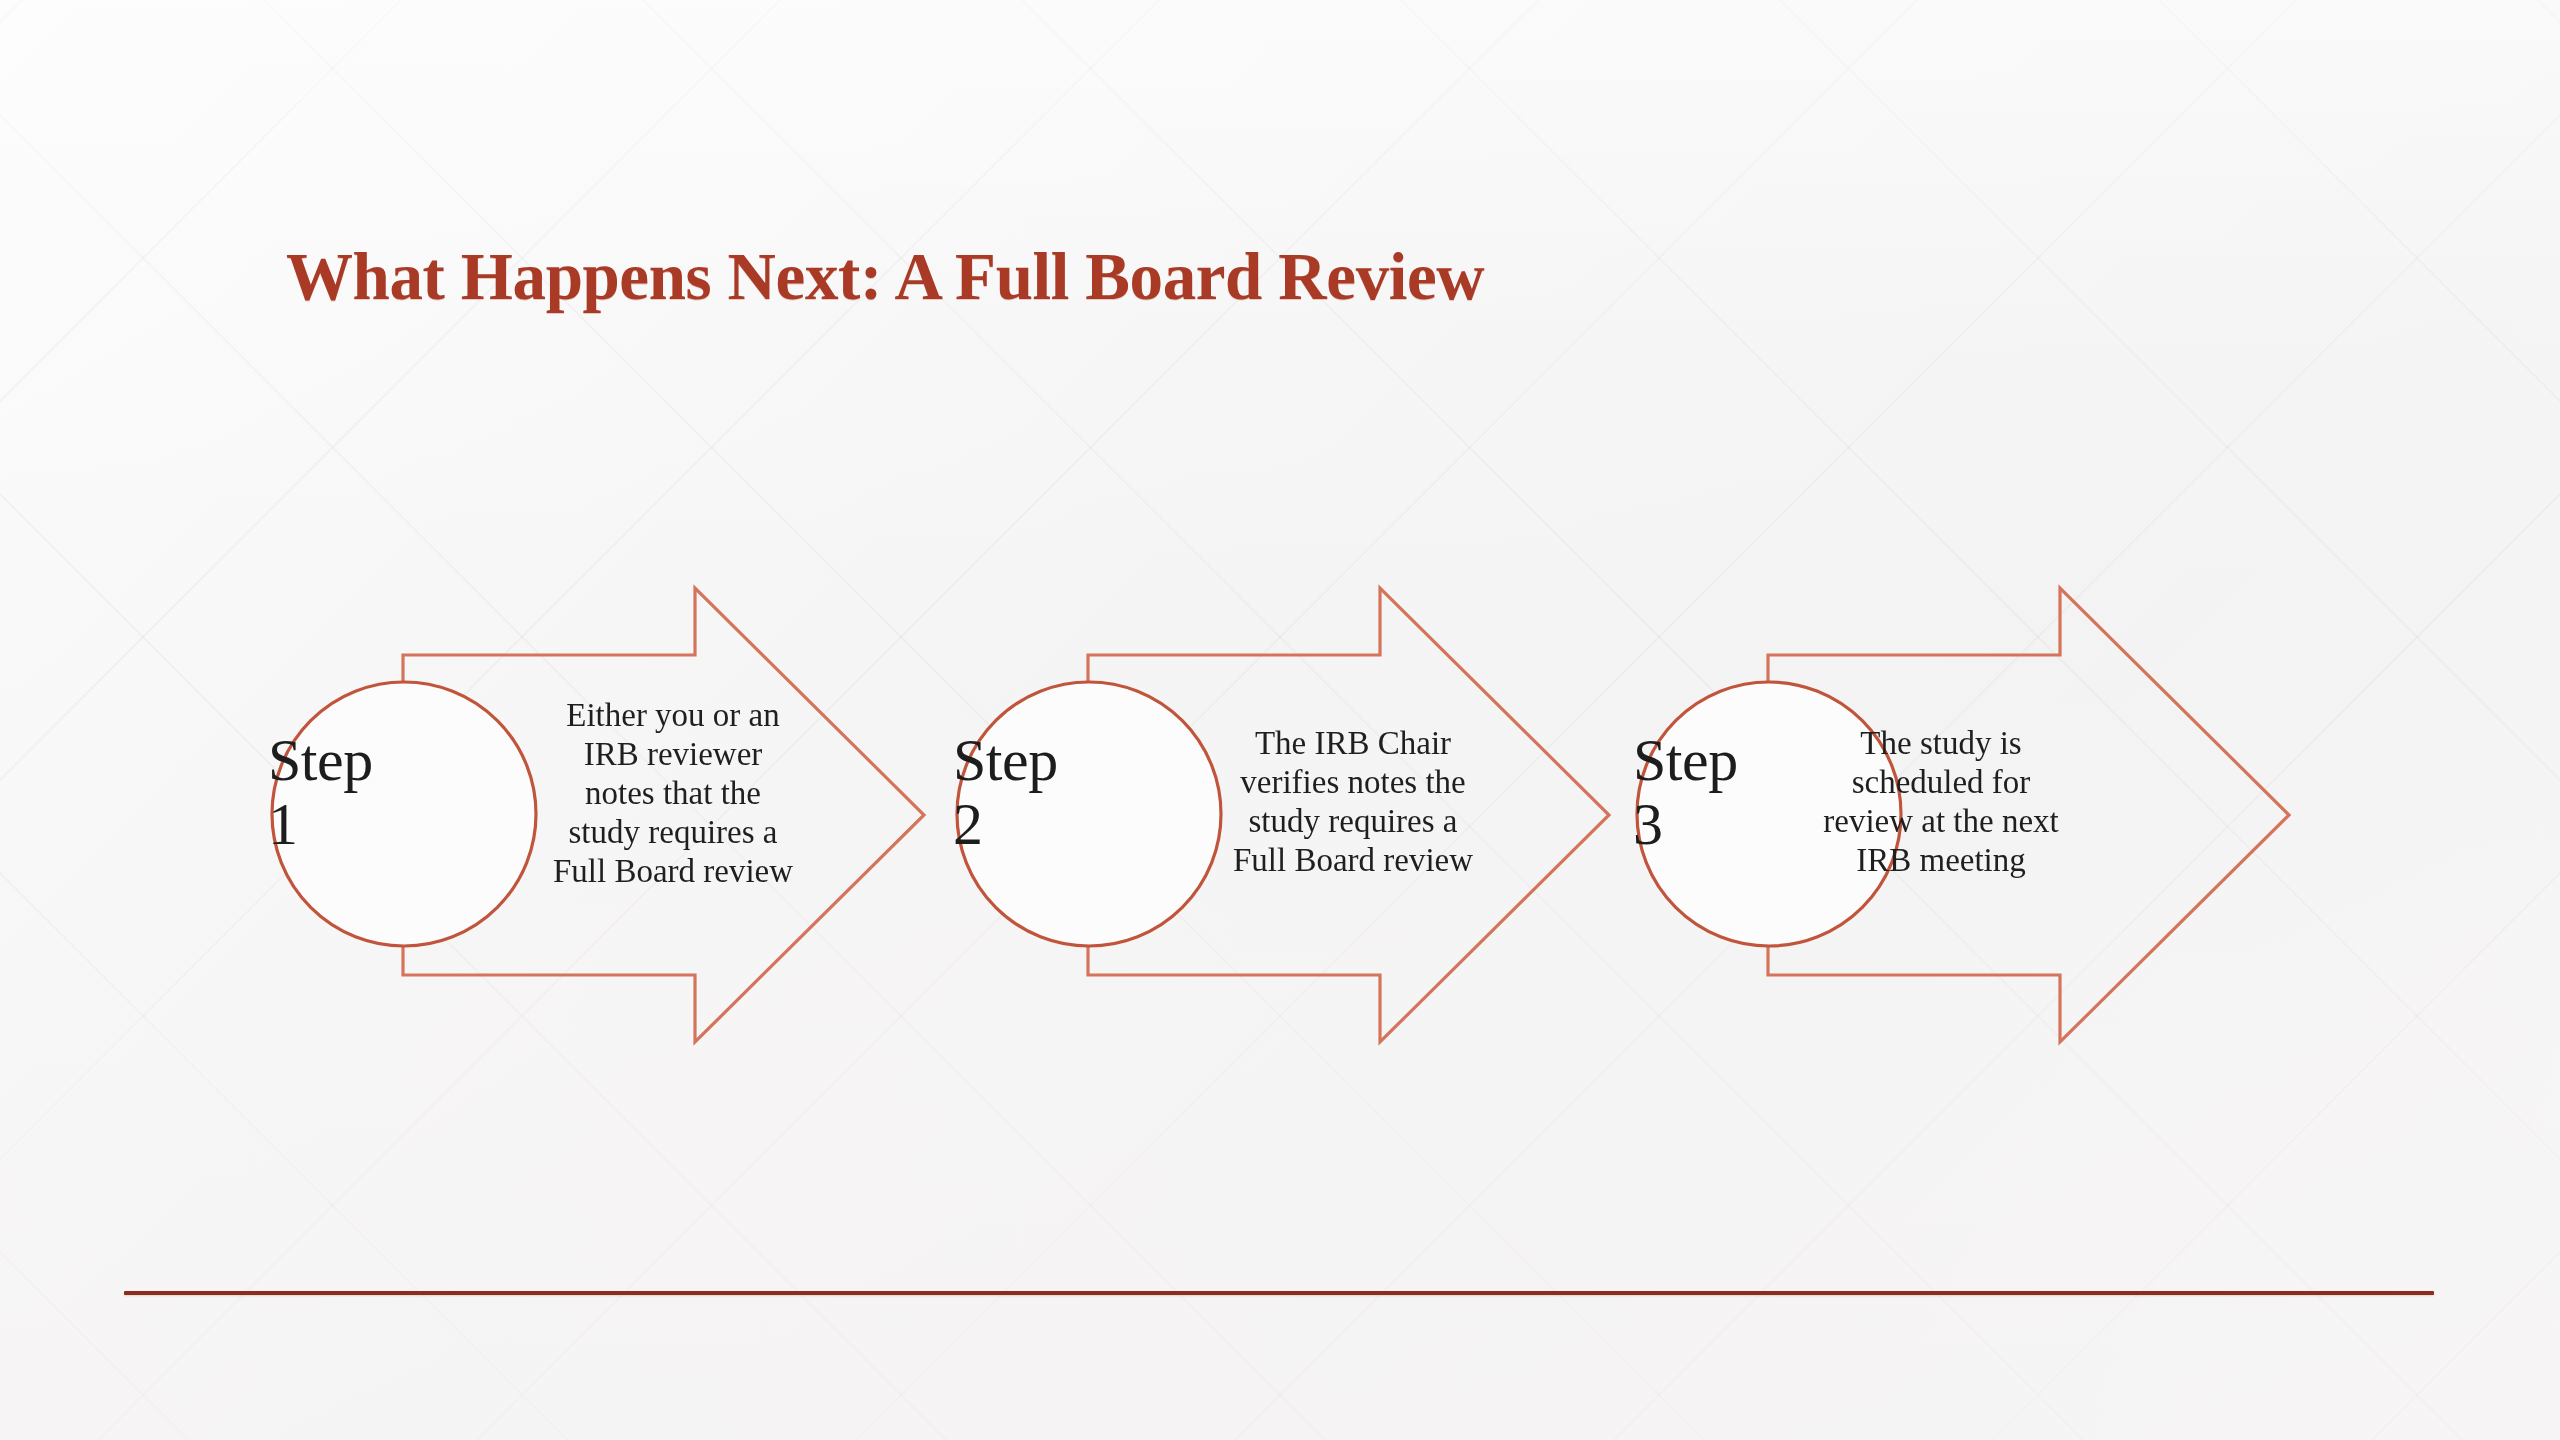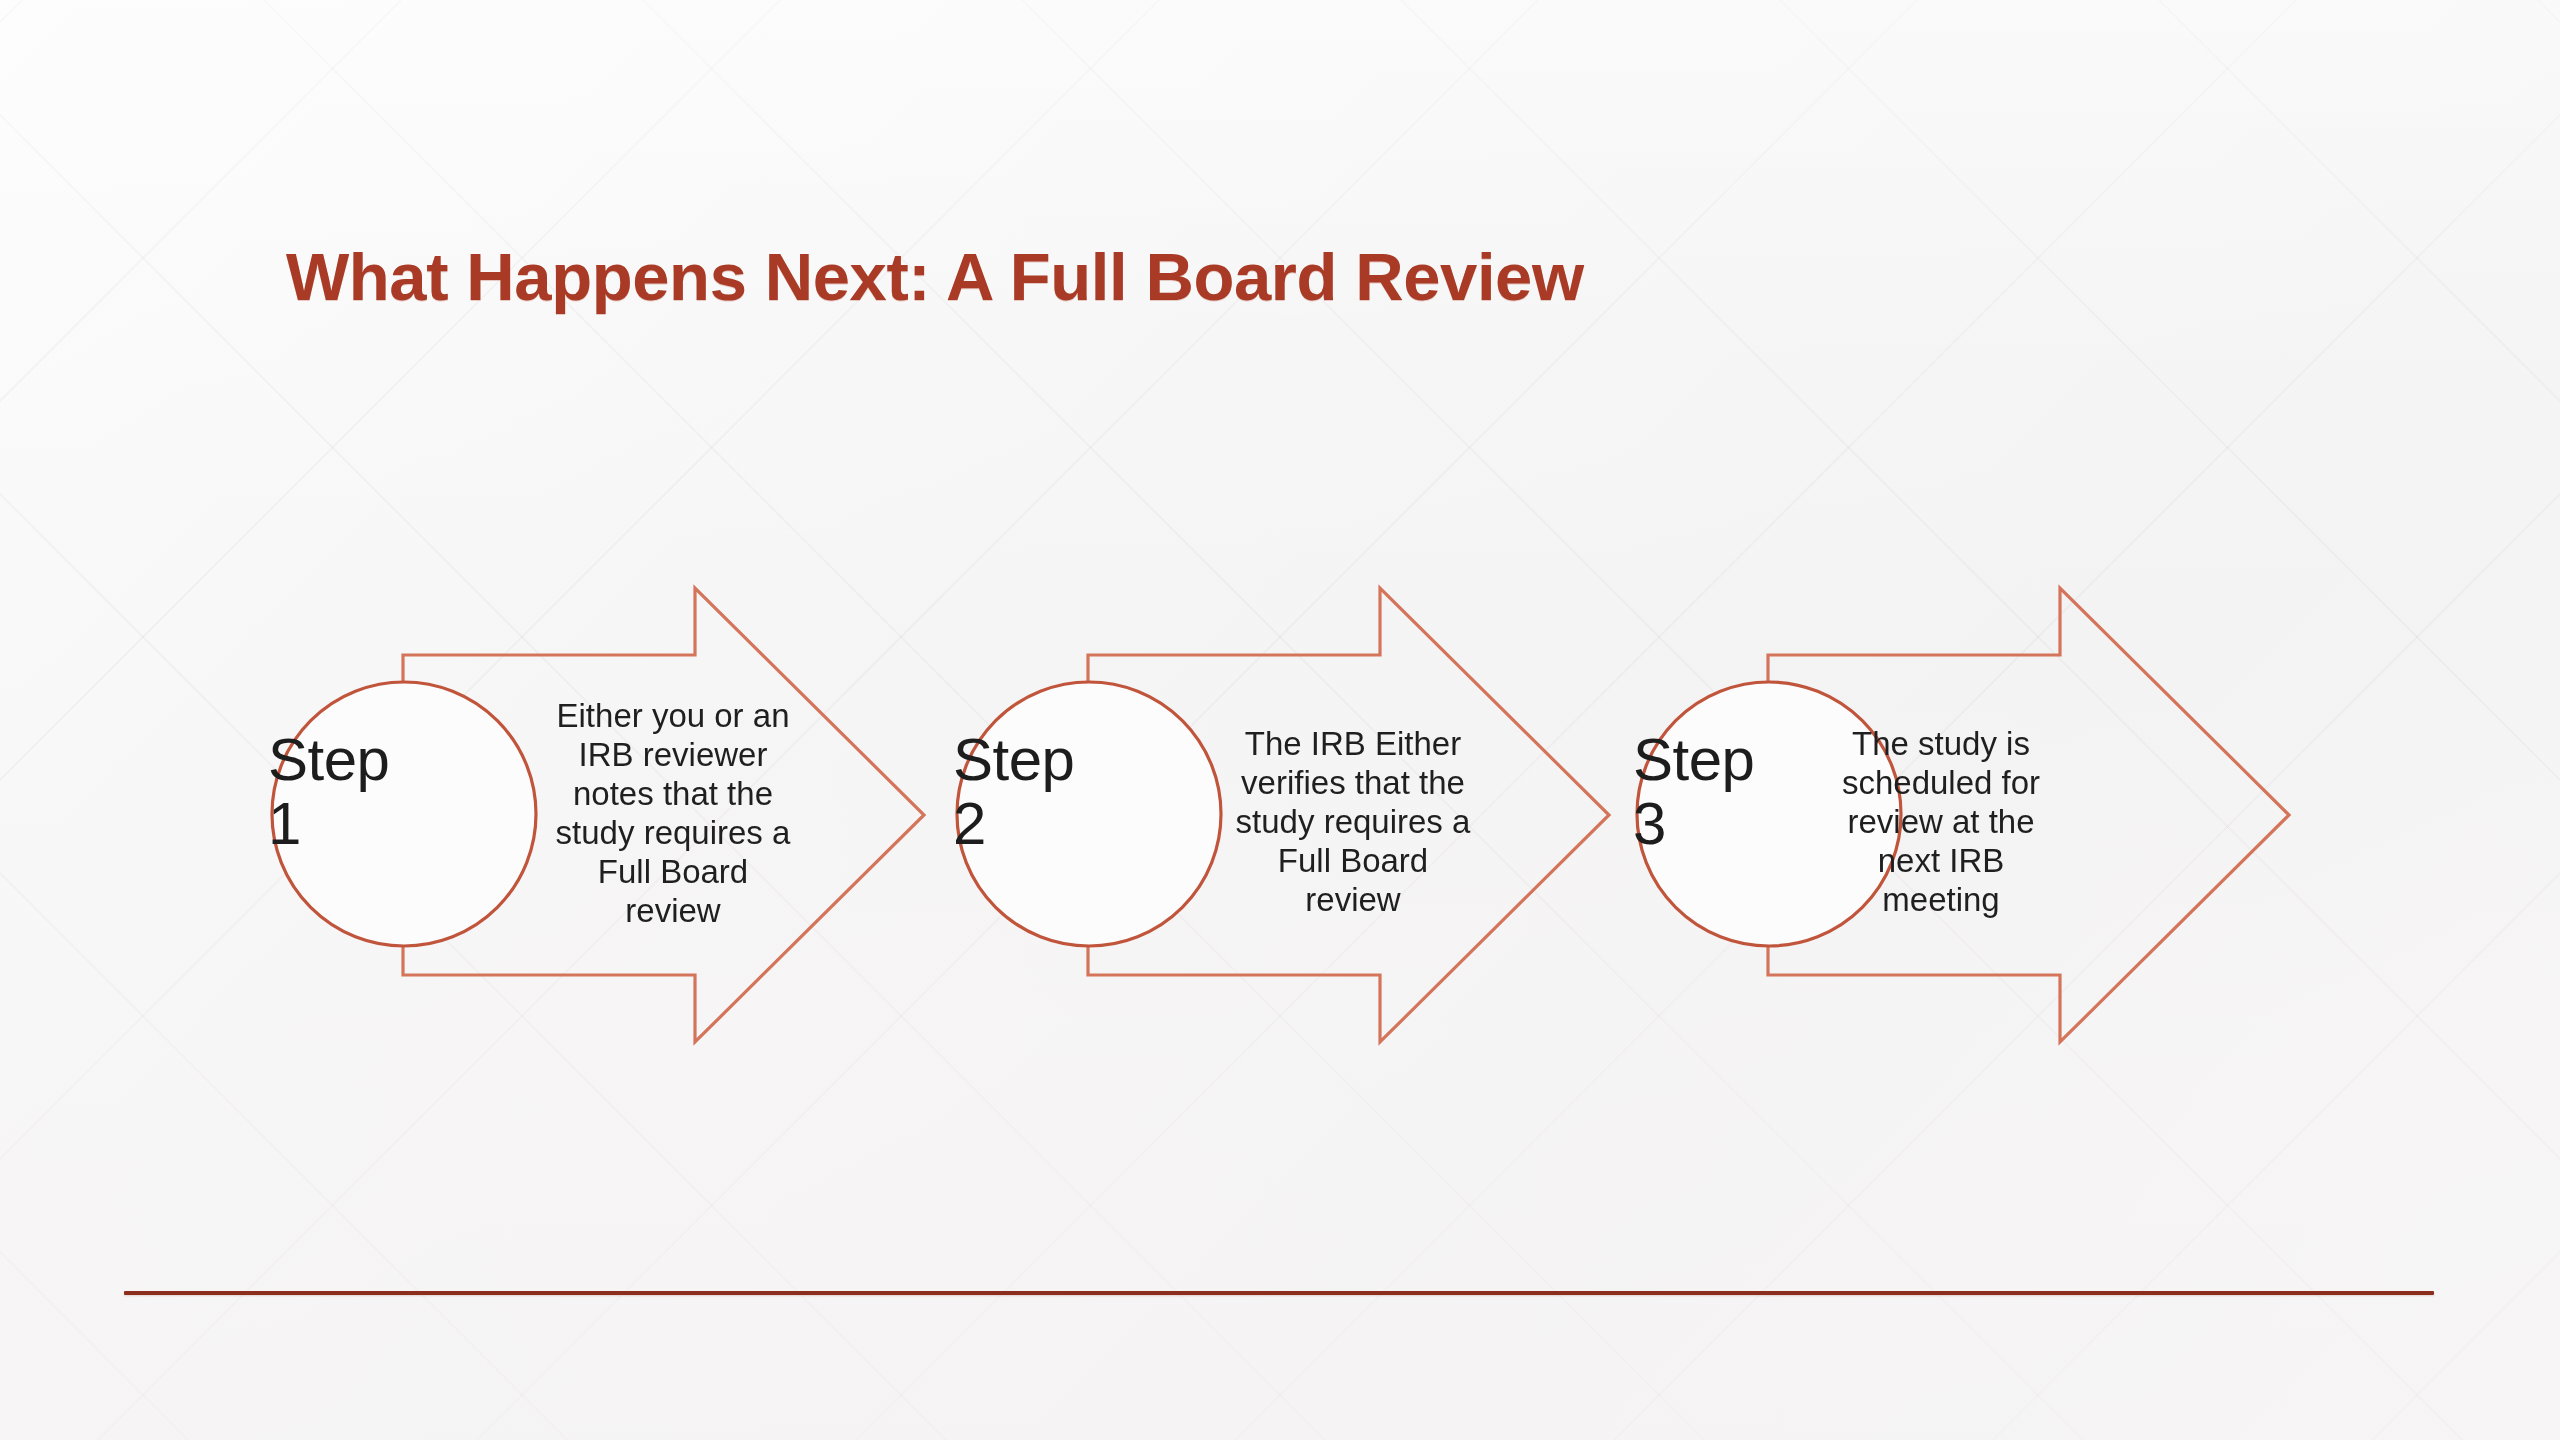--- a/index.html
+++ b/index.html
@@ -7,21 +7,21 @@
     padding: 0;
     background: #ffffff;
   }
   #slide {
     position: relative;
     width: 2560px;
     height: 1440px;
     overflow: hidden;
     background:
       linear-gradient(135deg, #fbfbfb 0%, #f6f5f5 40%, #f4f3f3 70%, #f7f6f6 100%);
-    font-family: Liberation Sans, sans-serif;
+    font-family: Liberation Serif, serif;
   }
   
   #bg-pattern {
     position: absolute;
     inset: 0;
     pointer-events: none;
     opacity: 1;
     background-image:
       repeating-linear-gradient(45deg,
         rgba(170,160,160,0.000) 0px,
@@ -153,21 +153,21 @@
       <svg class="arrow-svg" style="left:1085px;" width="530" height="470" viewBox="0 0 530 470">
         <path class="arrow-path" d="M 3,75 L 295,75 L 295,8 L 524,235 L 295,462 L 295,395 L 3,395 Z"></path>
       </svg>
       <svg style="position:absolute; left:953px; top:678px;" width="272" height="272" viewBox="0 0 272 272">
         <circle class="circle-path" cx="136" cy="136" r="132"></circle>
       </svg>
       <div class="step-label" style="left:953px; top:728px; width:272px;">
         <span class="step-word">Step</span>
         <span class="step-num">2</span>
       </div>
-      <div class="step-desc" style="left:1228px; top:724px; width:250px;">The IRB Either verifies that the study requires a Full Board review</div>
+      <div class="step-desc" style="left:1228px; top:724px; width:250px;">The IRB Chair verifies notes the study requires a Full Board review</div>
     </div>
 
     <div class="step-group">
       <svg class="arrow-svg" style="left:1765px;" width="530" height="470" viewBox="0 0 530 470">
         <path class="arrow-path" d="M 3,75 L 295,75 L 295,8 L 524,235 L 295,462 L 295,395 L 3,395 Z"></path>
       </svg>
       <svg style="position:absolute; left:1633px; top:678px;" width="272" height="272" viewBox="0 0 272 272">
         <circle class="circle-path" cx="136" cy="136" r="132"></circle>
       </svg>
       <div class="step-label" style="left:1633px; top:728px; width:272px;">

